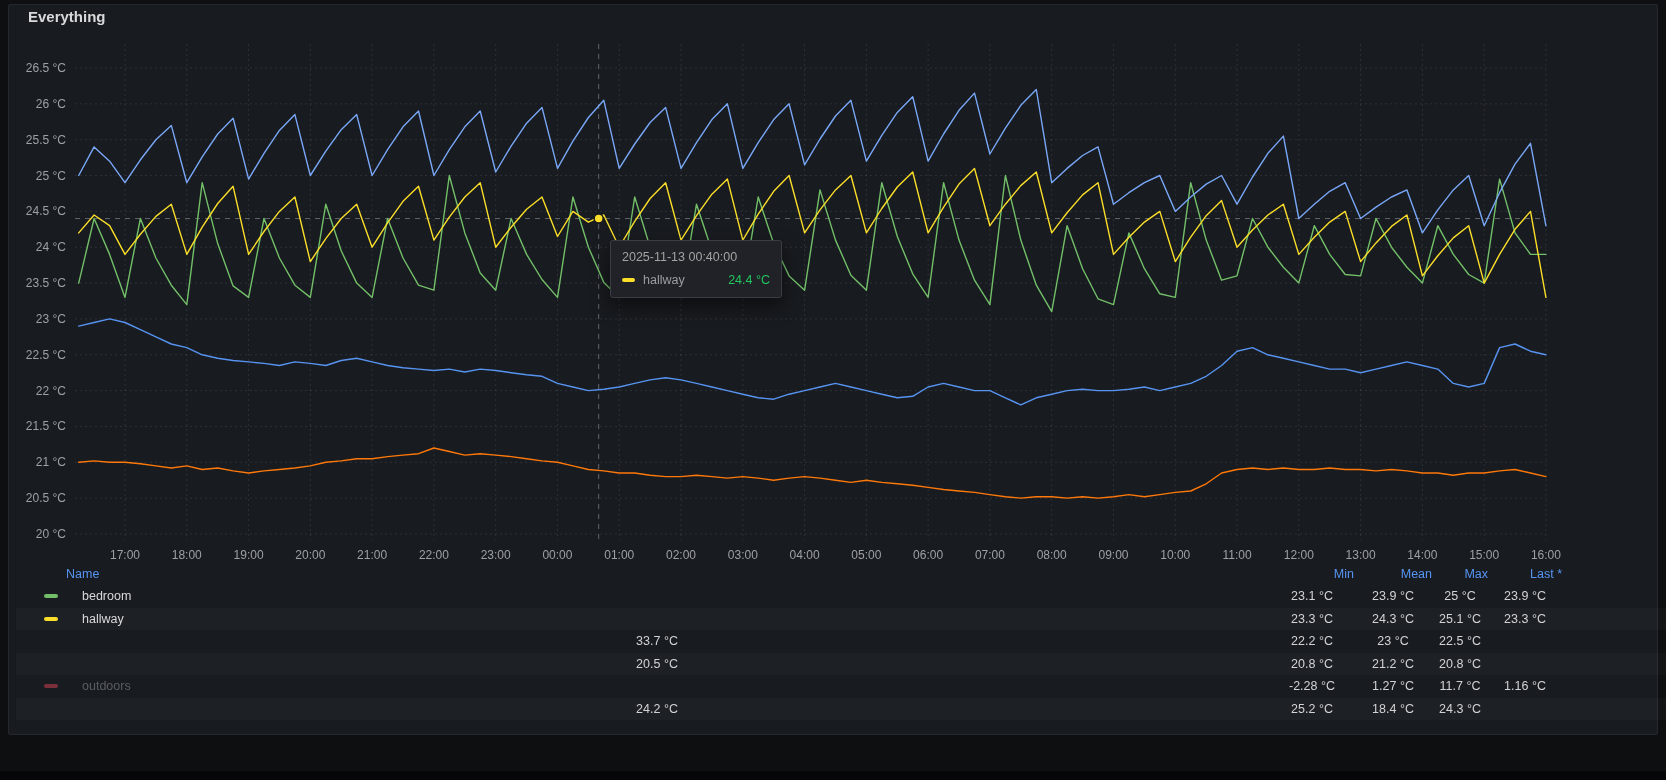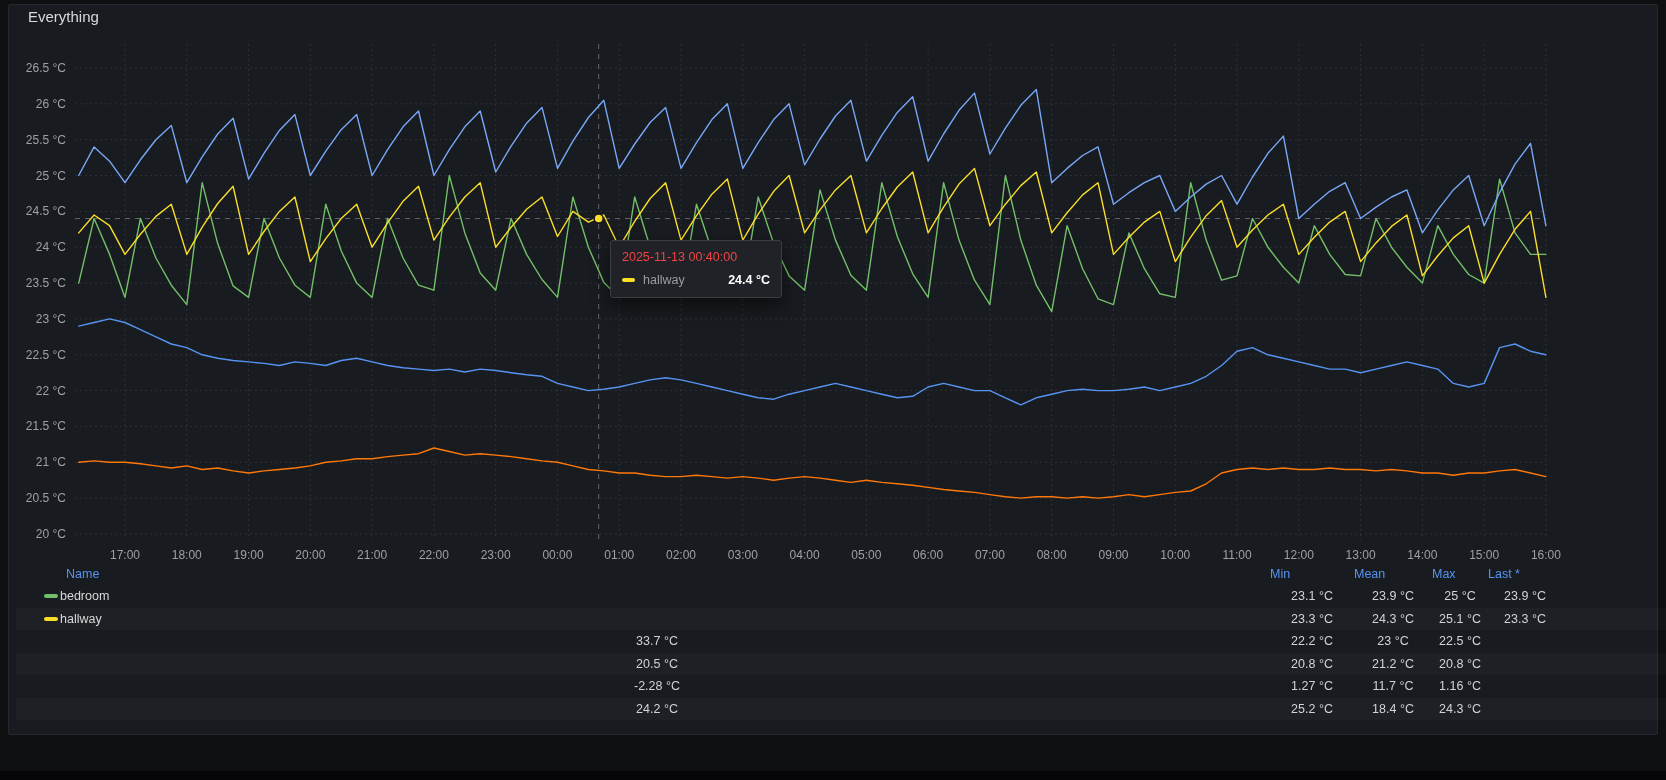--- a/index.html
+++ b/index.html
@@ -8,53 +8,53 @@
     background:#0e0f11;
     font-family:"Liberation Sans",sans-serif;
     -webkit-font-smoothing:antialiased;
   }
   .panel{
     position:absolute;left:8px;top:4px;width:1648px;height:729px;
     background:#181b1f;border:1px solid #25282e;border-radius:2px;
   }
   .panel-title{
     position:absolute;left:28px;top:8px;z-index:2;
-    font-size:15px;font-weight:400;color:#d8d9da;cursor:pointer;
+    font-size:15px;font-weight:700;color:#d8d9da;cursor:pointer;
   }
   #plot{position:absolute;left:0;top:36px;z-index:1}
   .grid{stroke:rgba(204,204,220,0.12);stroke-width:1;stroke-dasharray:2 3}
   .crosshair{stroke:rgba(204,204,220,0.42);stroke-width:1;stroke-dasharray:5 5}
   .ylab,.xlab{fill:#9da0a6;font-size:12px;font-family:"Liberation Sans",sans-serif}
   .legend{position:absolute;left:16px;top:563px;width:1666px;z-index:2;font-size:12.5px}
   .legend-header,.legend-row{
     display:grid;grid-template-columns:1fr 84px 78px 56px 74px;
     padding:0 120px 0 28px;align-items:center;
   }
   .legend-header{height:22px}
   .legend-header span{color:#5794f2;font-weight:500;cursor:pointer}
   .legend-header .name{padding-left:22px;text-align:left}
-  .legend-header .stat{text-align:left}
+  .legend-header .stat{text-align:right}
   .legend-row{height:22.5px;cursor:pointer}
   .legend-row.alt{background:rgba(255,255,255,0.025)}
-  .cell.name{display:flex;align-items:center;gap:2px;color:#d8d9da;white-space:nowrap}
+  .cell.name{display:flex;align-items:center;gap:24px;color:#d8d9da;white-space:nowrap}
   .cell.stat{text-align:center;color:#d2d3d5}
   .swatch{display:inline-block;width:14px;height:4px;border-radius:2px;flex:0 0 auto}
   .legend-row.dim .series-label{color:#5a5d63}
   .legend-row.dim .swatch{opacity:.45}
   .tooltip{
     position:absolute;left:610px;top:240px;z-index:5;min-width:148px;
     background:#202227;border:1px solid #3a3d44;border-radius:3px;
     box-shadow:0 8px 18px rgba(0,0,0,.5);padding:9px 11px 10px;
     color:#d8d9da;font-size:12.5px;pointer-events:none;
   }
-  .tooltip-header{margin-bottom:9px;color:#ef4444}
+  .tooltip-header{margin-bottom:9px;color:#a3a3a3}
   .tooltip-row{display:flex;align-items:center;gap:8px}
   .tooltip-swatch{display:inline-block;width:13px;height:4px;border-radius:2px;background:#fade2a}
   .tooltip-series{color:#9a9da3}
-  .tooltip-value{margin-left:auto;padding-left:26px;font-weight:700;color:#ffffff}
+  .tooltip-value{margin-left:auto;padding-left:26px;font-weight:400;color:#22c55e}
   .bottom-bar{position:absolute;left:0;bottom:0;width:1666px;height:9px;background:#060608}
 </style>
 </head>
 <body>
 
 <div class="panel"></div>
 <div class="panel-title">Everything</div>
 
 <svg id="plot" width="1666" height="527" viewBox="0 0 1666 527">
     <line x1="75" y1="497.985" x2="1546" y2="497.985" class="grid"></line>
@@ -178,20 +178,24 @@
         <div class="cell stat">23 °C</div>
         <div class="cell stat">22.5 °C</div>
       </div>
       <div class="legend-row alt">
         <div class="cell stat">20.5 °C</div>
         <div class="cell stat">20.8 °C</div>
         <div class="cell stat">21.2 °C</div>
         <div class="cell stat">20.8 °C</div>
       </div>
       <div class="legend-row dim">
+        <div class="cell name">
+          <span class="swatch" style="background: rgb(242, 73, 92);"></span>
+          <span class="series-label">outdoors</span>
+        </div>
         <div class="cell stat">-2.28 °C</div>
         <div class="cell stat">1.27 °C</div>
         <div class="cell stat">11.7 °C</div>
         <div class="cell stat">1.16 °C</div>
       </div>
       <div class="legend-row alt">
         <div class="cell stat">24.2 °C</div>
         <div class="cell stat">25.2 °C</div>
         <div class="cell stat">18.4 °C</div>
         <div class="cell stat">24.3 °C</div>

